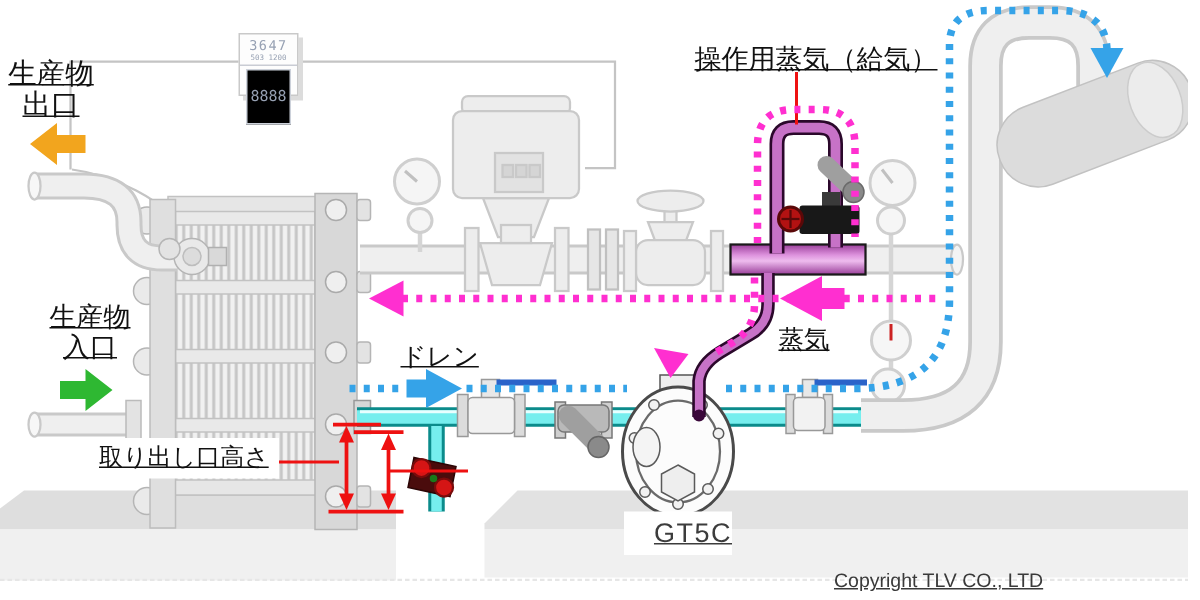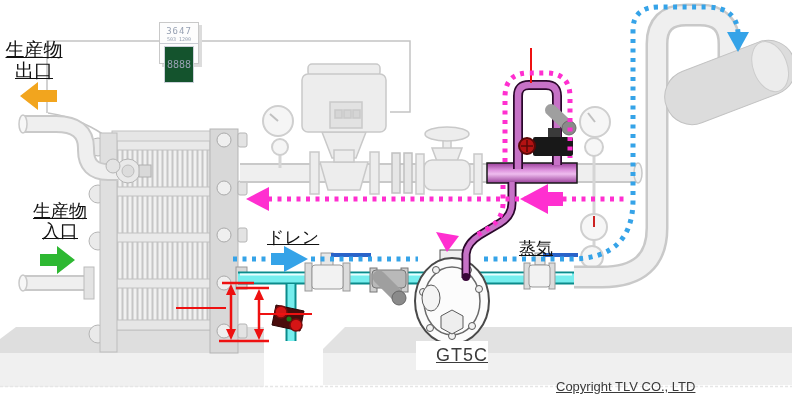--- a/index.html
+++ b/index.html
@@ -6,32 +6,32 @@
   #stage{position:relative;width:792px;height:400px;background:#ffffff;overflow:hidden;
          font-family:"Liberation Sans","DejaVu Sans",sans-serif;color:#111;}
   #piping{position:absolute;left:0;top:0;}
   .lbl{position:absolute;white-space:nowrap;color:#111;text-decoration:underline;}
   .lbl2{text-align:center;line-height:21px;font-size:19px;}
   .boxlbl{background:#ffffff;padding:3px 7px;font-size:16px;}
   #lbl-operating-steam{left:463px;top:27px;font-size:18px;}
   #lbl-product-outlet{left:4px;top:39px;width:60px;}
   #lbl-product-inlet{left:30px;top:201px;width:60px;font-size:18px;line-height:20px;}
   #lbl-drain{left:267px;top:226px;font-size:17px;}
-  #lbl-steam{left:519px;top:215px;font-size:17px;margin-top:22px;}
+  #lbl-steam{left:519px;top:215px;font-size:17px;}
   #lbl-outlet-height{left:59px;top:292px;}
   #lbl-inflow-head{left:312px;top:304px;}
   #lbl-trap{left:416px;top:341px;width:72px;text-align:right;background:#fff;
             padding:4px 0;font-size:18px;color:#3c3c3c;letter-spacing:1px;}
   #lbl-copyright{left:556px;top:379px;width:240px;text-align:left;font-size:13px;color:#3a3a3a;}
   #controller{position:absolute;left:159px;top:22px;width:38px;height:40px;background:#fdfdfd;
               border:1px solid #c9c9c9;box-shadow:3px 3px 0 #dcdcdc;text-align:center;
               font-family:"DejaVu Sans Mono",monospace;color:#97a1b3;}
   #controller .r1{font-size:9px;margin-top:3px;letter-spacing:1px;}
   #controller .r2{font-size:5px;border-bottom:1px solid #c9ccd4;padding-bottom:1px;}
-  #controller .r3{font-size:10px;margin-top:2px;background:#14532d;display:inline-block;padding:12px 2px;border:1px solid #ccd1da;}
+  #controller .r3{font-size:10px;margin-top:2px;background:#000000;display:inline-block;padding:12px 2px;border:1px solid #ccd1da;}
 </style>
 </head>
 <body>
 
 <div id="stage">
 
 <svg id="piping" width="800" height="400" viewBox="0 0 800 400">
   <defs>
     <pattern id="plates" width="5" height="10" patternUnits="userSpaceOnUse">
       <rect width="5" height="10" fill="#f1f1f1"></rect>
@@ -292,17 +292,19 @@
 </div>
 
 <div class="lbl lbl2" id="lbl-product-outlet">
   <div>生産物</div>
   <div>出口</div>
 </div>
 <div class="lbl lbl2" id="lbl-product-inlet">
   <div>生産物</div>
   <div>入口</div>
 </div>
+<div class="lbl" id="lbl-operating-steam">操作用蒸気（給気）</div>
 <div class="lbl" id="lbl-drain">ドレン</div>
 <div class="lbl" id="lbl-steam">蒸気</div>
+<div class="lbl boxlbl" id="lbl-outlet-height">取り出し口高さ</div>
 <div class="lbl" id="lbl-trap">GT5C</div>
 <div class="lbl" id="lbl-copyright">Copyright TLV CO., LTD</div>
 </div>
 
 </body></html>

